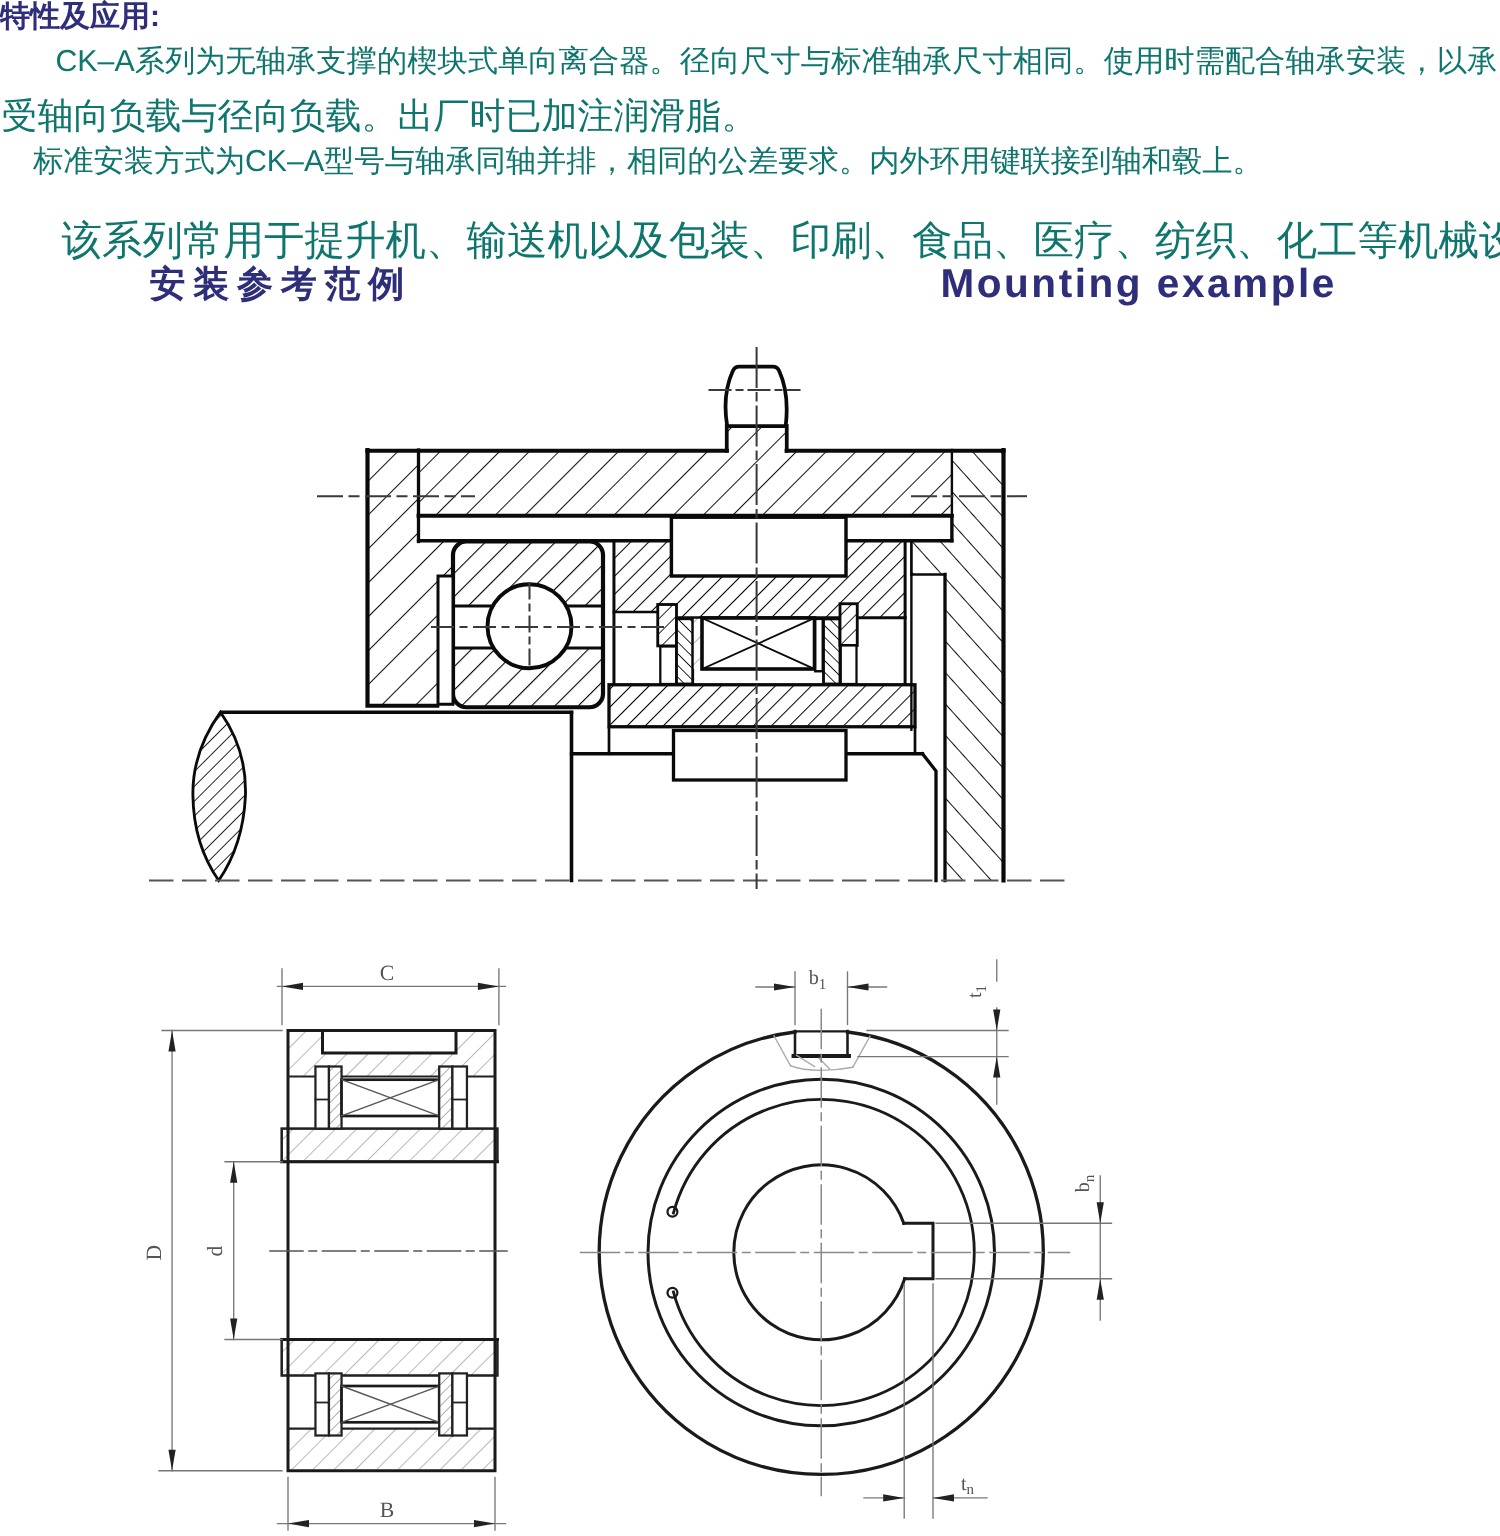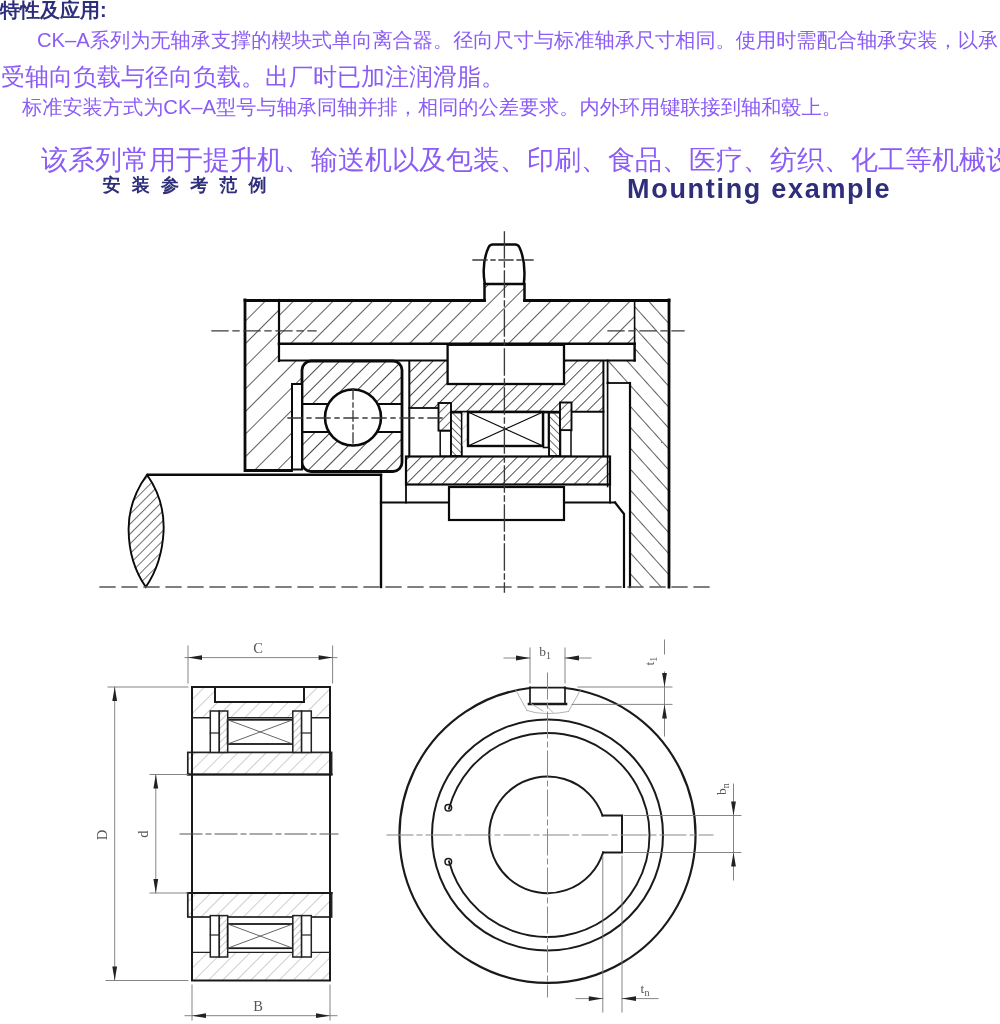--- a/index.html
+++ b/index.html
@@ -1,27 +1,27 @@
 <!DOCTYPE html>
 <html><head><meta charset="utf-8"><style>
 html,body{margin:0;padding:0;background:#fff}
 body{width:1000px;height:1024px;position:relative;font-family:"Liberation Sans",sans-serif}
-.t{position:absolute;white-space:nowrap;color:#8b5cf6}
+.t{position:absolute;white-space:nowrap;color:#0f766e}
 .t i{font-style:normal;display:inline-block;width:1em;text-align:center}
 .hs i{width:29.2px}
 .h{font-weight:bold;color:#2e2e7a}
 svg{position:absolute;left:0;top:0}
 </style></head>
 <body>
 <div class="t h" style="left:0px;top:-3px;font-size:20px"><i>特</i><i>性</i><i>及</i><i>应</i><i>用</i>:</div>
 <div class="t" style="left:37px;top:27px;font-size:20.2px">CK–A<i>系</i><i>列</i><i>为</i><i>无</i><i>轴</i><i>承</i><i>支</i><i>撑</i><i>的</i><i>楔</i><i>块</i><i>式</i><i>单</i><i>向</i><i>离</i><i>合</i><i>器</i><i>。</i><i>径</i><i>向</i><i>尺</i><i>寸</i><i>与</i><i>标</i><i>准</i><i>轴</i><i>承</i><i>尺</i><i>寸</i><i>相</i><i>同</i><i>。</i><i>使</i><i>用</i><i>时</i><i>需</i><i>配</i><i>合</i><i>轴</i><i>承</i><i>安</i><i>装</i><i>，</i><i>以</i><i>承</i></div>
 <div class="t" style="left:1px;top:61px;font-size:24px"><i>受</i><i>轴</i><i>向</i><i>负</i><i>载</i><i>与</i><i>径</i><i>向</i><i>负</i><i>载</i><i>。</i><i>出</i><i>厂</i><i>时</i><i>已</i><i>加</i><i>注</i><i>润</i><i>滑</i><i>脂</i><i>。</i></div>
 <div class="t" style="left:22px;top:94px;font-size:20.2px"><i>标</i><i>准</i><i>安</i><i>装</i><i>方</i><i>式</i><i>为</i>CK–A<i>型</i><i>号</i><i>与</i><i>轴</i><i>承</i><i>同</i><i>轴</i><i>并</i><i>排</i><i>，</i><i>相</i><i>同</i><i>的</i><i>公</i><i>差</i><i>要</i><i>求</i><i>。</i><i>内</i><i>外</i><i>环</i><i>用</i><i>键</i><i>联</i><i>接</i><i>到</i><i>轴</i><i>和</i><i>毂</i><i>上</i><i>。</i></div>
 <div class="t" style="left:41px;top:142px;font-size:27px"><i>该</i><i>系</i><i>列</i><i>常</i><i>用</i><i>于</i><i>提</i><i>升</i><i>机</i><i>、</i><i>输</i><i>送</i><i>机</i><i>以</i><i>及</i><i>包</i><i>装</i><i>、</i><i>印</i><i>刷</i><i>、</i><i>食</i><i>品</i><i>、</i><i>医</i><i>疗</i><i>、</i><i>纺</i><i>织</i><i>、</i><i>化</i><i>工</i><i>等</i><i>机</i><i>械</i><i>设</i><i>备</i><i>上</i><i>。</i></div>
-<div class="t h hs" style="left:97px;top:172.5px;font-size:18px"><i>安</i><i>装</i><i>参</i><i>考</i><i>范</i><i>例</i></div>
+<div class="t h hs" style="left:97px;top:172.5px;font-size:24px"><i>安</i><i>装</i><i>参</i><i>考</i><i>范</i><i>例</i></div>
 <div class="t h" style="left:627px;top:174px;font-size:27px;letter-spacing:1.7px">Mounting example</div>
 <svg width="1000" height="1024" viewBox="0 0 1000 1024">
 <defs>
 <pattern id="hw" width="16" height="16" patternUnits="userSpaceOnUse" patternTransform="rotate(45)">
         <rect width="16" height="16" fill="#fff"></rect>
         <line x1="0" y1="0" x2="0" y2="16" stroke="#111" stroke-width="1.35"></line>
       </pattern>
 <pattern id="hp" width="14" height="14" patternUnits="userSpaceOnUse" patternTransform="rotate(45)">
         <rect width="14" height="14" fill="#fff"></rect>
         <line x1="0" y1="0" x2="0" y2="14" stroke="#111" stroke-width="1.35"></line>

